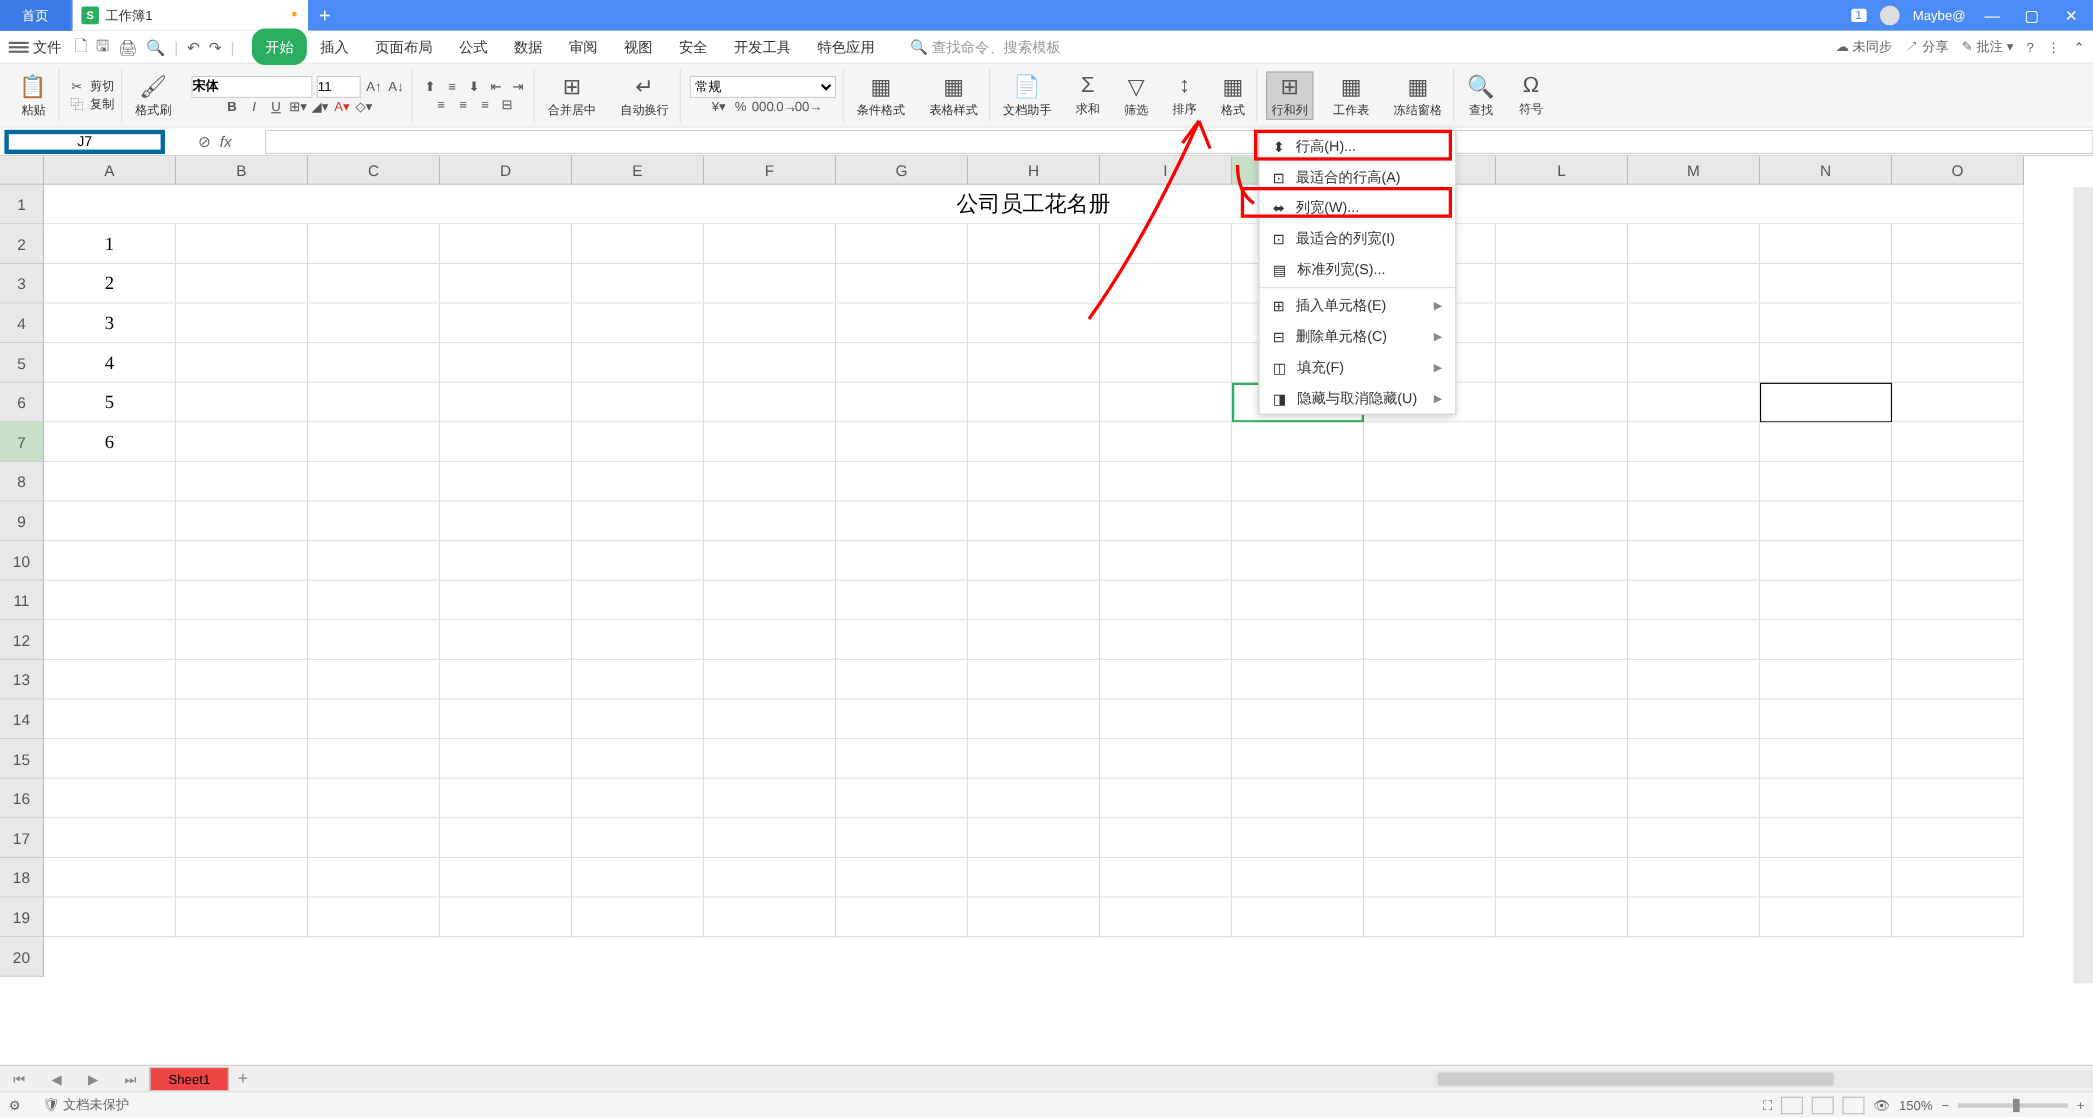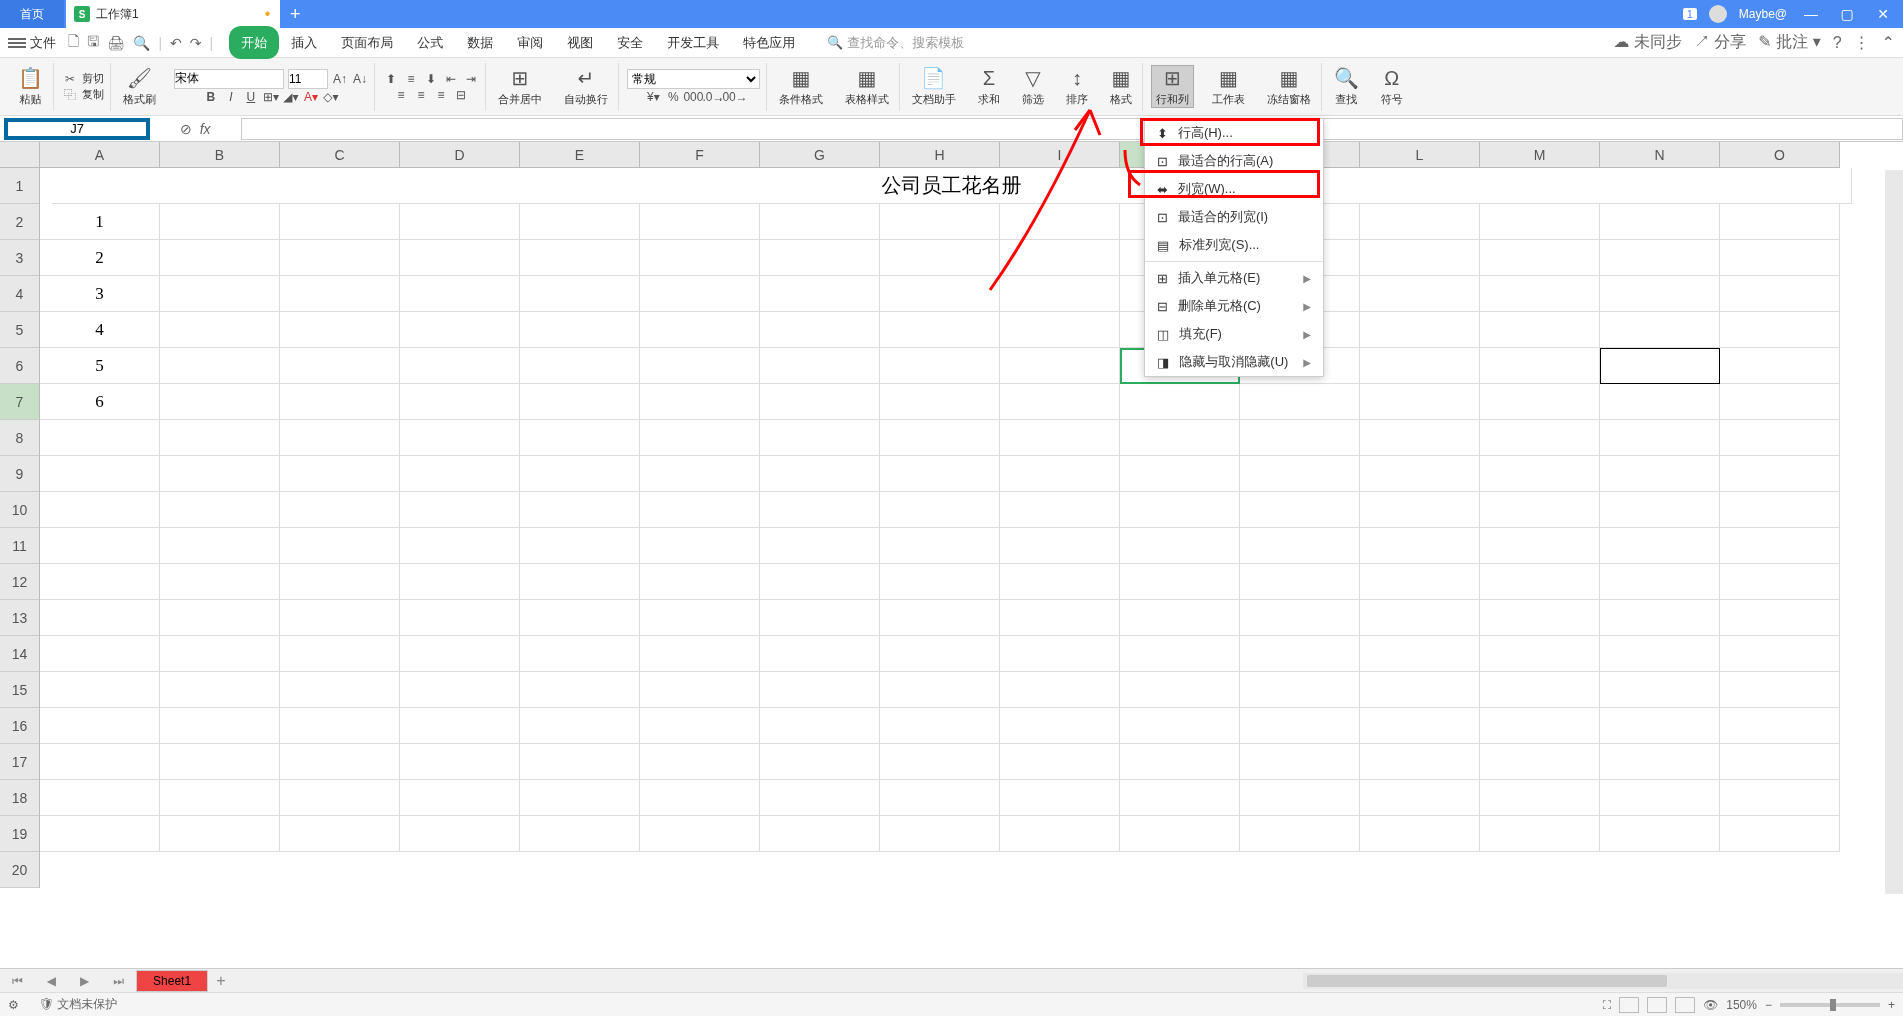--- a/index.html
+++ b/index.html
@@ -19,33 +19,33 @@
 
 
 .menubar { height: 30px; background: #fff; border-bottom: 1px solid #e0e0e0; display: flex; align-items: center; font-size: 13px; color: #333; padding: 0 8px; }
 .menubar .hamburger { width: 18px; margin-right: 4px; }
 .menubar .hamburger div { height: 2px; background: #666; margin: 2px 0; }
 .menubar .file-label { margin-right: 12px; }
 .menubar .quick-icons { display: flex; gap: 8px; align-items: center; margin-right: 16px; color: #666; font-size: 14px; }
 .menubar .tab { padding: 0 12px; height: 100%; display: flex; align-items: center; cursor: pointer; }
 .menubar .tab.active { background: #2aad5f; color: #fff; border-radius: 12px; height: 33px; }
 .menubar .search-box { margin-left: 20px; color: #999; display: flex; align-items: center; gap: 4px; }
-.menubar-right { margin-left: auto; display: flex; align-items: center; gap: 12px; color: #666; font-size: 16px; }
+.menubar-right { margin-left: auto; display: flex; align-items: center; gap: 12px; color: #666; font-size: 12px; }
 
 
 .ribbon { height: 58px; background: #f5f5f5; border-bottom: 1px solid #ddd; display: flex; align-items: center; padding: 0 8px; gap: 2px; font-size: 11px; color: #333; }
 .ribbon .group { display: flex; flex-direction: column; align-items: center; padding: 0 6px; border-right: 1px solid #ddd; height: 48px; justify-content: center; }
 .ribbon .group.noborder { border-right: none; }
 .ribbon .group-row { display: flex; align-items: center; gap: 4px; }
 .ribbon .btn-small { width: 16px; height: 16px; display: flex; align-items: center; justify-content: center; color: #555; font-size: 12px; }
 .ribbon .btn-large { display: flex; flex-direction: column; align-items: center; gap: 2px; padding: 0 4px; }
 .ribbon .btn-large .icon { font-size: 20px; color: #555; }
 .ribbon .btn-large.active { background: #d0d0d0; border: 1px solid #aaa; }
 .ribbon select, .ribbon input { font-size: 12px; border: 1px solid #ccc; background: #fff; height: 20px; }
-.ribbon .font-name { width: 110px; }
+.ribbon .font-name { width: 110px; font-weight: bold; }
 .ribbon .font-size { width: 40px; }
 .ribbon .number-format { width: 133px; }
 
 
 .formula-bar { height: 26px; border-bottom: 1px solid #ccc; display: flex; align-items: center; background: #fff; }
 .formula-bar .name-box { width: 146px; border: 4px solid #0369a1; height: 22px; text-align: center; font-size: 13px; display: flex; align-items: center; justify-content: center; margin-left: 4px; }
 .formula-bar .fx-icons { padding: 0 30px; color: #666; font-size: 14px; display: flex; gap: 8px; }
 .formula-bar .formula-input { flex: 1; border: 1px solid #ccc; height: 22px; padding: 0 6px; }
 
 
@@ -53,21 +53,21 @@
 .corner { position: absolute; left: 0; top: 0; width: 40px; height: 26px; background: #e8e8e8; border-right: 1px solid #bbb; border-bottom: 1px solid #bbb; }
 .col-headers { position: absolute; left: 40px; top: 0; height: 26px; display: flex; }
 .col-header { background: #e8e8e8; border-right: 1px solid #bbb; border-bottom: 1px solid #bbb; display: flex; align-items: center; justify-content: center; font-size: 14px; color: #555; width: 120px; }
 .col-header.selected { background: #c8e0c8; }
 .row-headers { position: absolute; left: 0; top: 26px; width: 40px; }
 .row-header { background: #e8e8e8; border-right: 1px solid #bbb; border-bottom: 1px solid #ccc; display: flex; align-items: center; justify-content: center; font-size: 14px; color: #555; height: 36px; }
 .row-header.selected { background: #c8e0c8; }
 .cells { position: absolute; left: 40px; top: 26px; }
 .row { display: flex; height: 36px; }
 .cell { width: 120px; border-right: 1px solid #ddd; border-bottom: 1px solid #ddd; display: flex; align-items: center; justify-content: center; font-size: 17px; color: #000; font-family: "SimSun", serif; background: #fff; overflow: hidden; white-space: nowrap; }
-.cell.title { font-size: 20px; width: 1800px; margin-left: 12px; }
+.cell.title { font-size: 20px; width: 1800px; }
 .cell.selected { border: 2px solid #2aad5f; }
 .cell.outlined { border: 1px solid #000; }
 
 
 .dropdown { position: absolute; background: #fff; border: 1px solid #ccc; box-shadow: 0 2px 8px rgba(0,0,0,0.2); font-size: 13px; color: #333; z-index: 100; width: 180px; }
 .dropdown .item { height: 28px; display: flex; align-items: center; padding: 0 12px; gap: 10px; }
 .dropdown .item .arrow { margin-left: auto; color: #888; font-size: 10px; }
 .dropdown .sep { height: 1px; background: #ddd; margin: 2px 0; }
 
 

